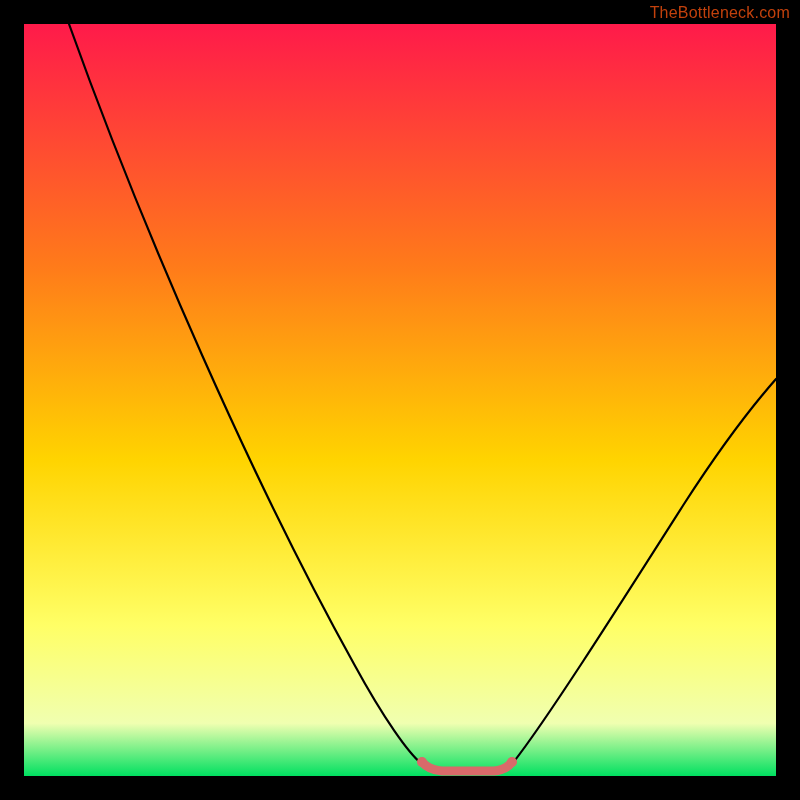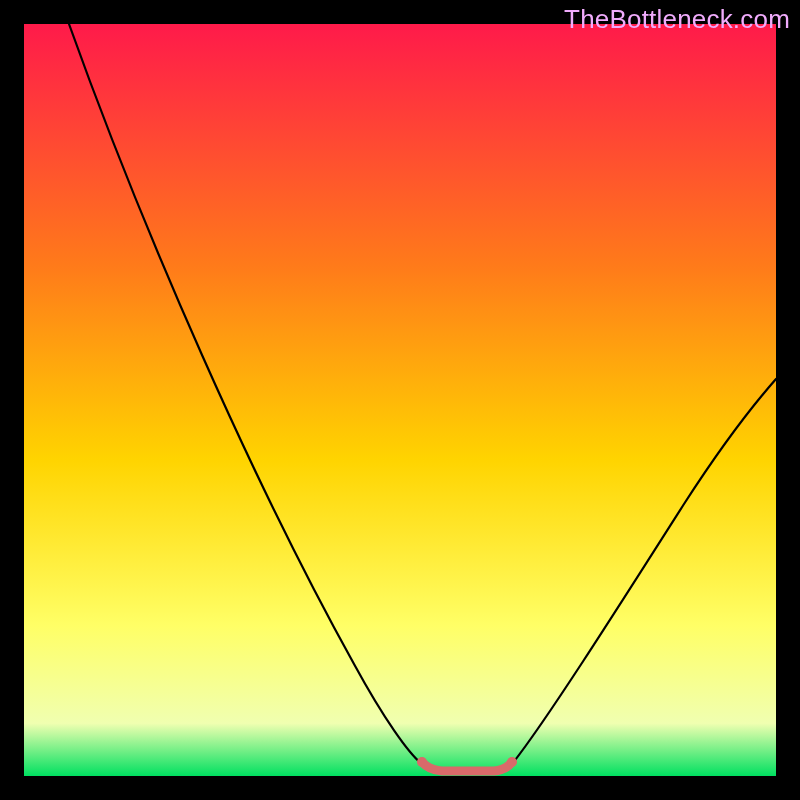--- a/index.html
+++ b/index.html
@@ -28,22 +28,22 @@
     position: absolute;
     left: 0;
     top: 0;
     width: 100%;
     height: 100%;
   }
   .watermark {
     position: absolute;
     top: 4px;
     right: 10px;
-    color: #f0abfc;
-    font-size: 26px;
+    color: #c2410c;
+    font-size: 16px;
     font-weight: 500;
     letter-spacing: 0.2px;
     user-select: none;
   }
   svg.curve {
     position: absolute;
     left: 0;
     top: 0;
     width: 100%;
     height: 100%;

